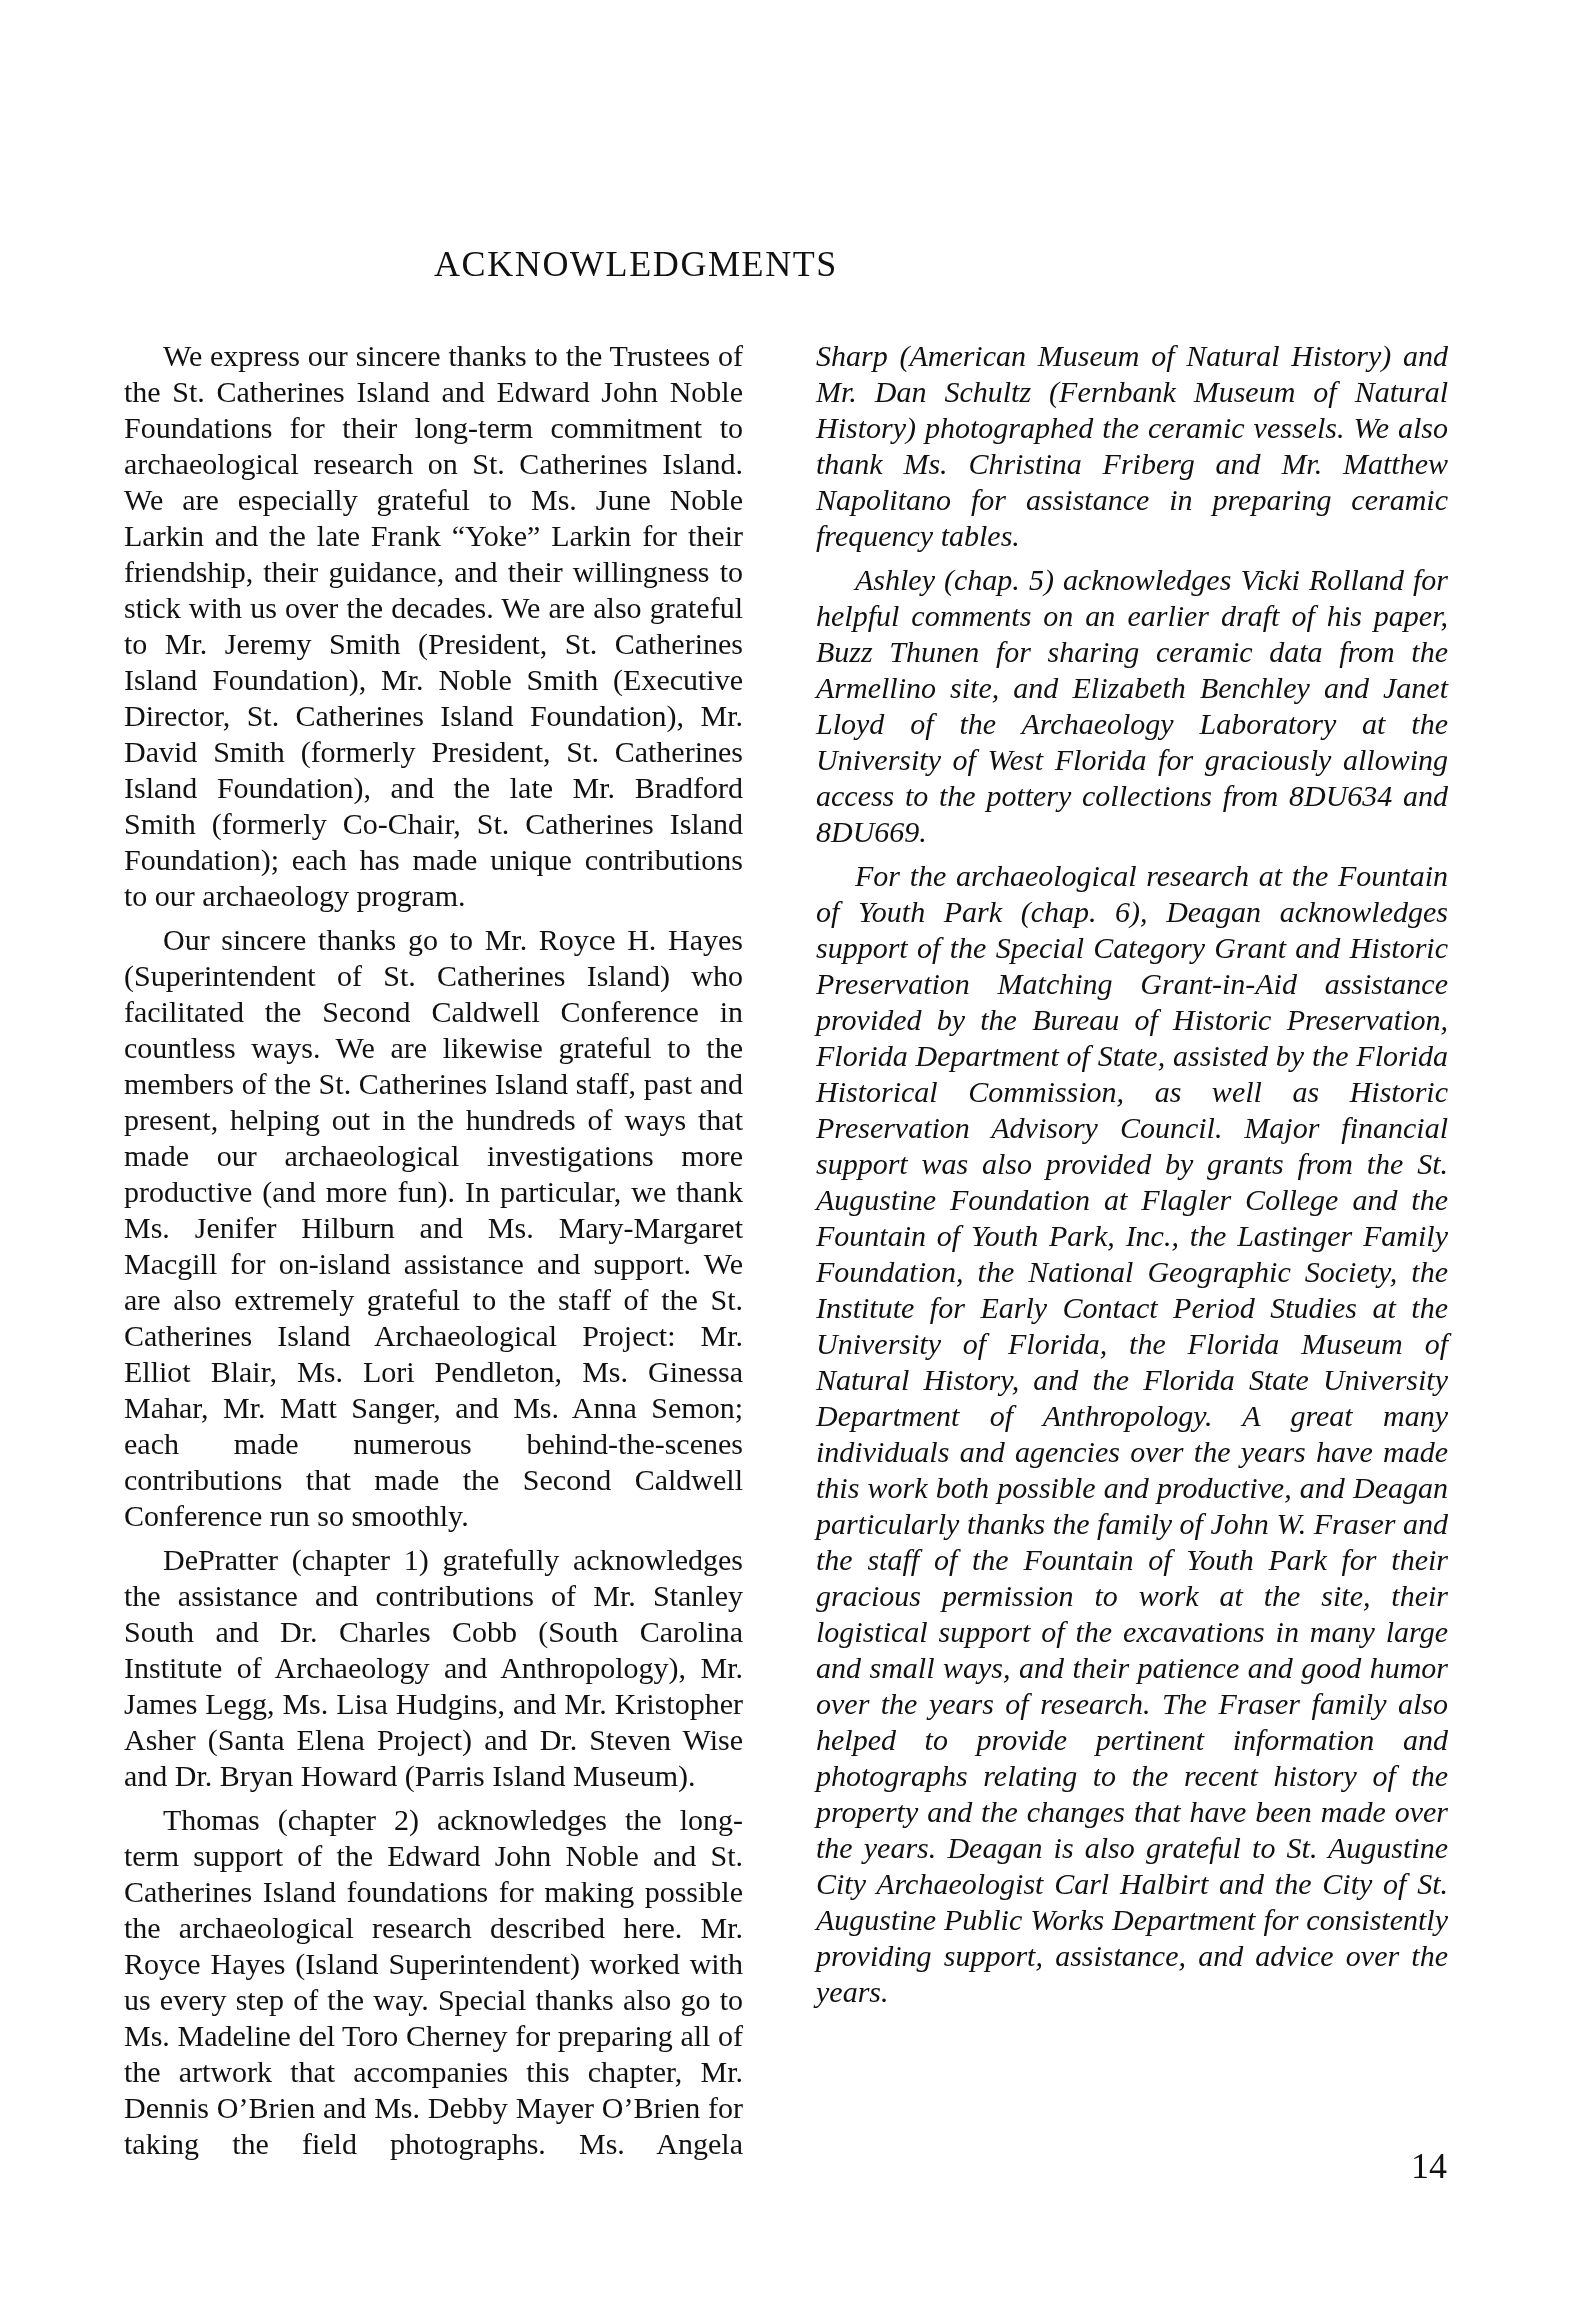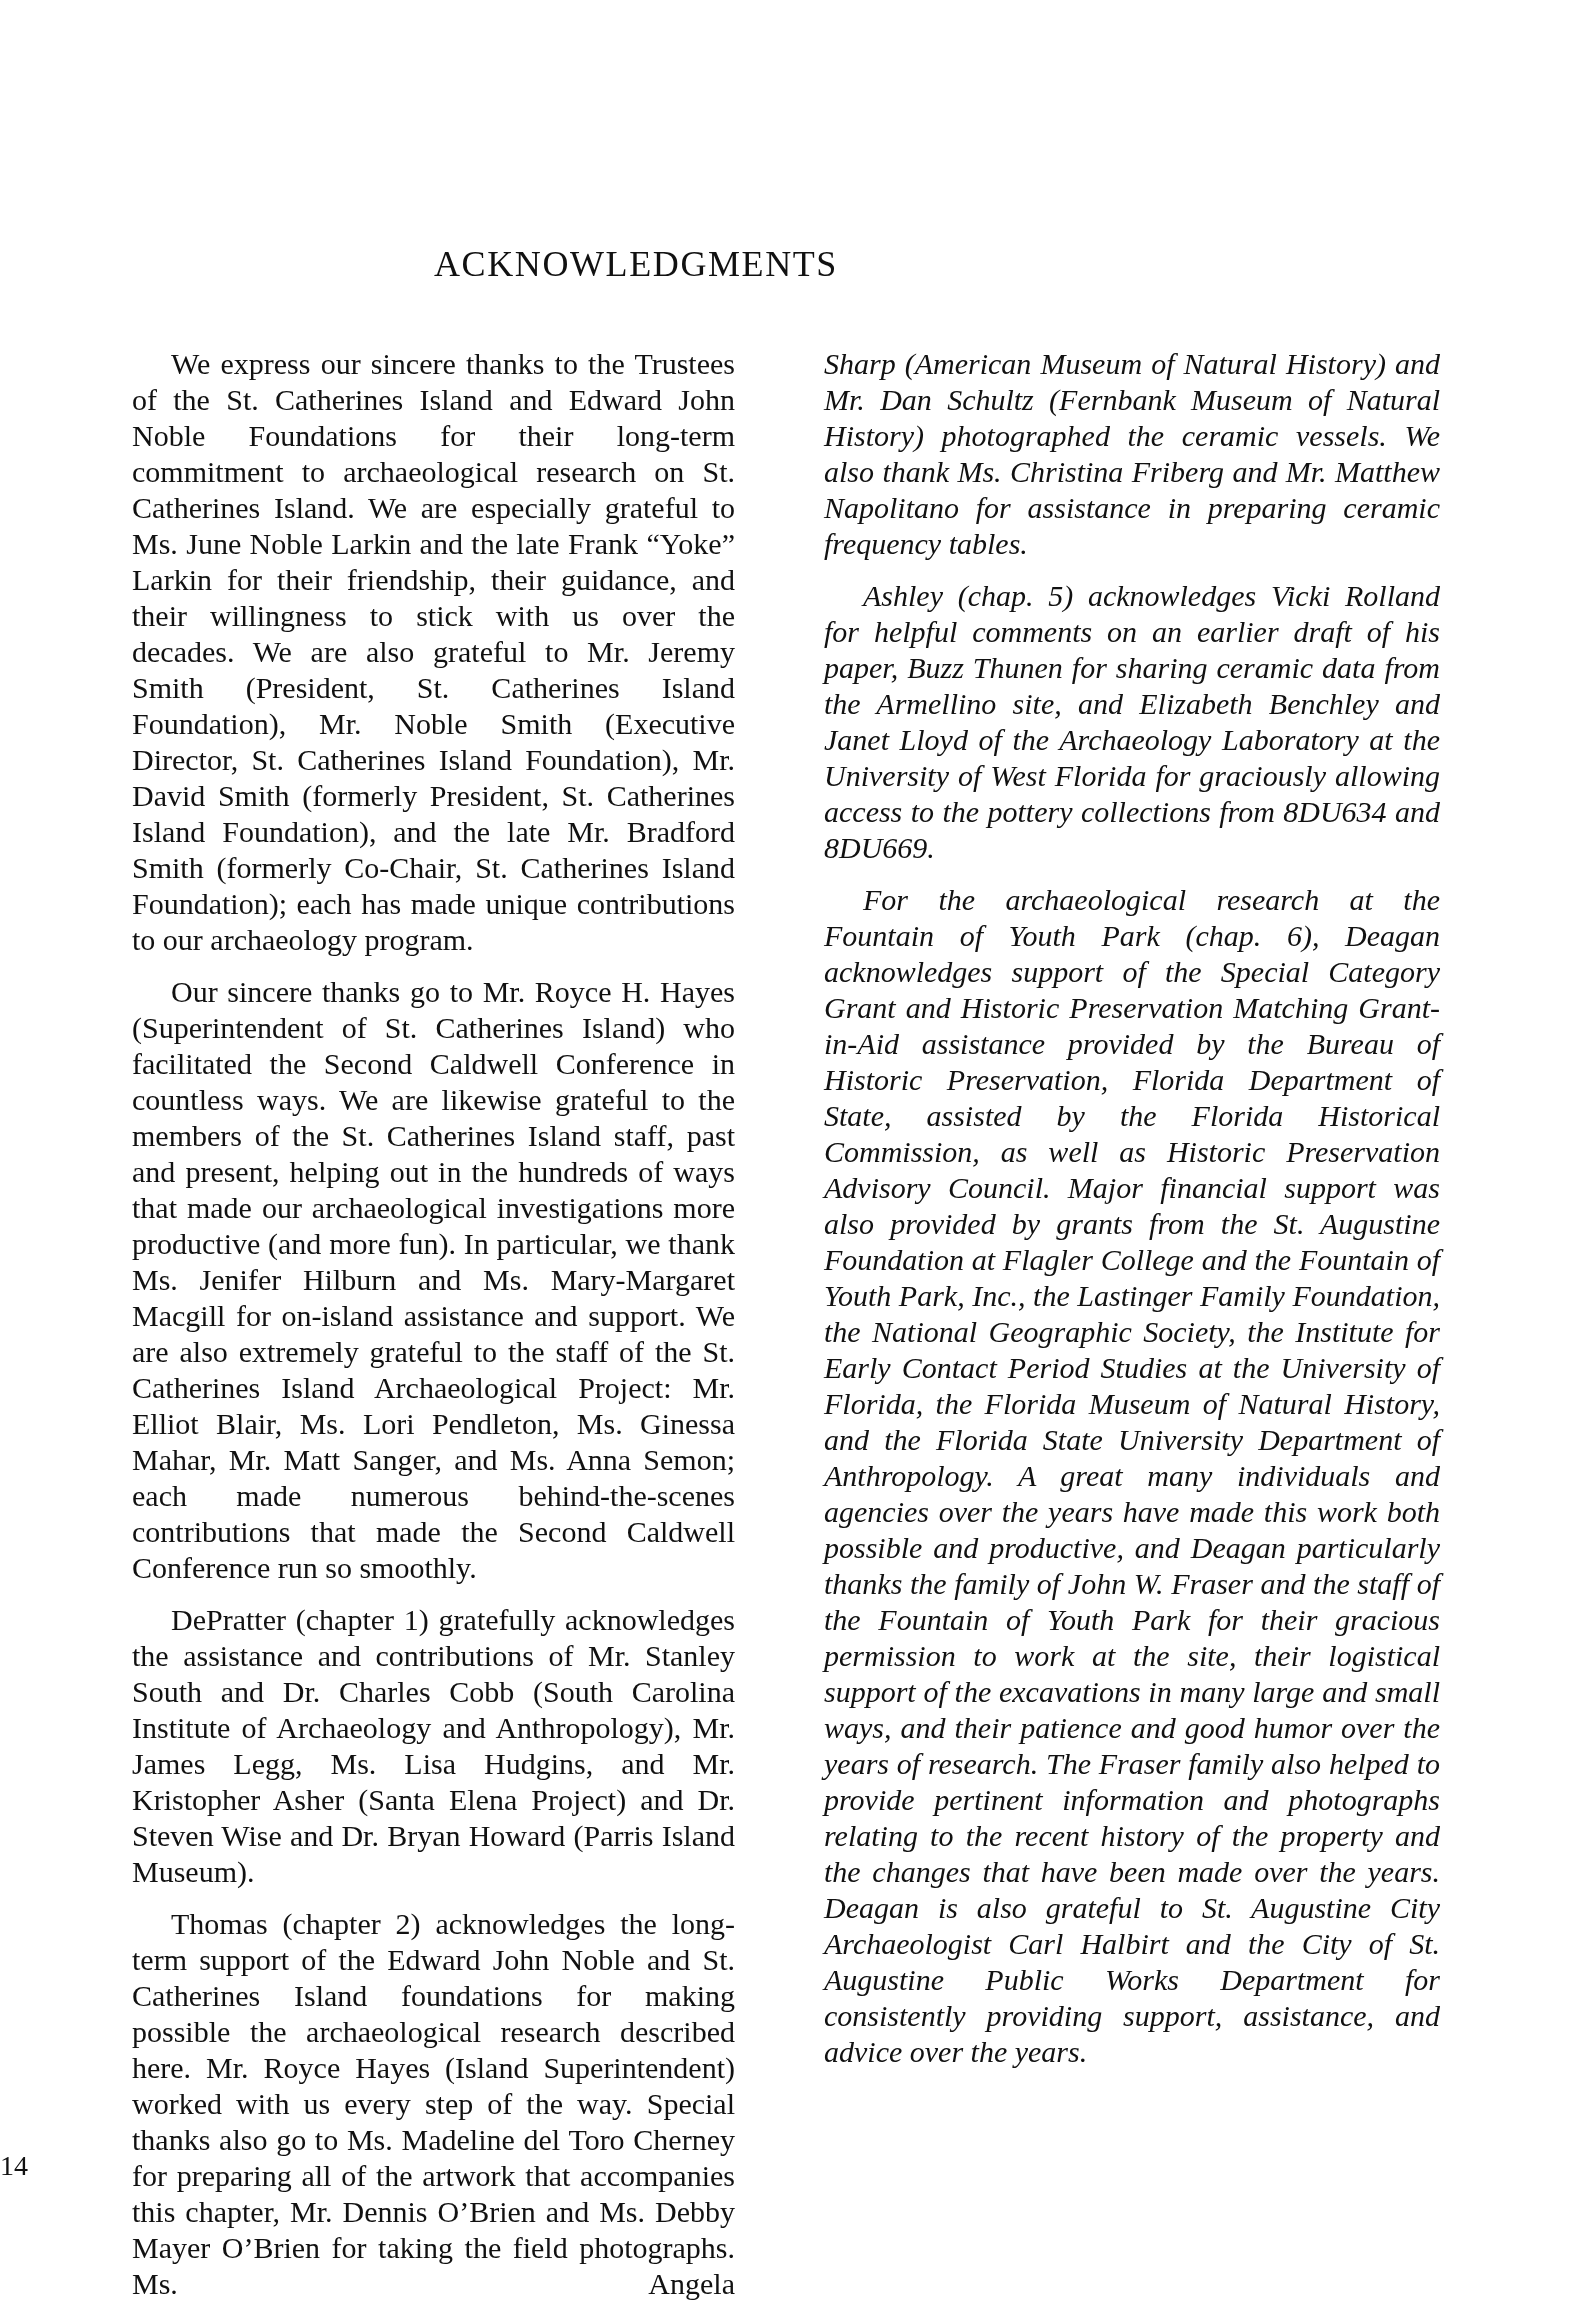--- a/index.html
+++ b/index.html
@@ -38,37 +38,37 @@
     .col-left {
       left: 116px;
       width: 635px;
     }
     .col-right {
       left: 808px;
       width: 648px;
       font-style: italic;
     }
     .para {
-      margin: 16px;
+      margin: 8px;
       text-indent: 0;
       text-align-last: left;
     }
     .para.indent {
       text-indent: 39px;
     }
     .para.continued-end {
       text-align-last: justify;
     }
     .page-number {
       position: absolute;
       top: 2149px;
       left: 0;
       width: 1447px;
-      text-align: left;
-      font-size: 28px;
+      text-align: right;
+      font-size: 36px;
       line-height: 34px;
     }
   </style>
 </head>
 <body>
 
 <h1 class="page-title">ACKNOWLEDGMENTS</h1>
 
 <div class="column col-left">
   <p class="para indent">We express our sincere thanks to the Trustees of the St. Catherines Island and Edward John Noble Foundations for their long-term commitment to archaeological research on St. Catherines Island. We are especially grateful to Ms. June Noble Larkin and the late Frank “Yoke” Larkin for their friendship, their guidance, and their willingness to stick with us over the decades. We are also grateful to Mr. Jeremy Smith (President, St. Catherines Island Foundation), Mr. Noble Smith (Executive Director, St. Catherines Island Foundation), Mr. David Smith (formerly President, St. Catherines Island Foundation), and the late Mr. Bradford Smith (formerly Co-Chair, St. Catherines Island Foundation); each has made unique contributions to our archaeology program.</p>

